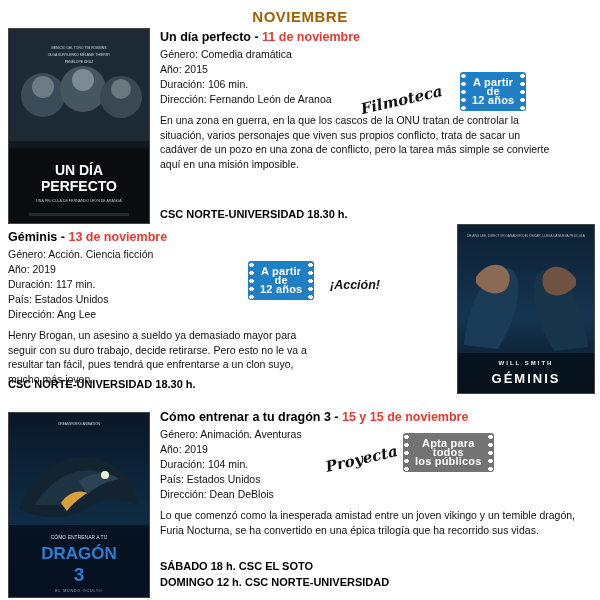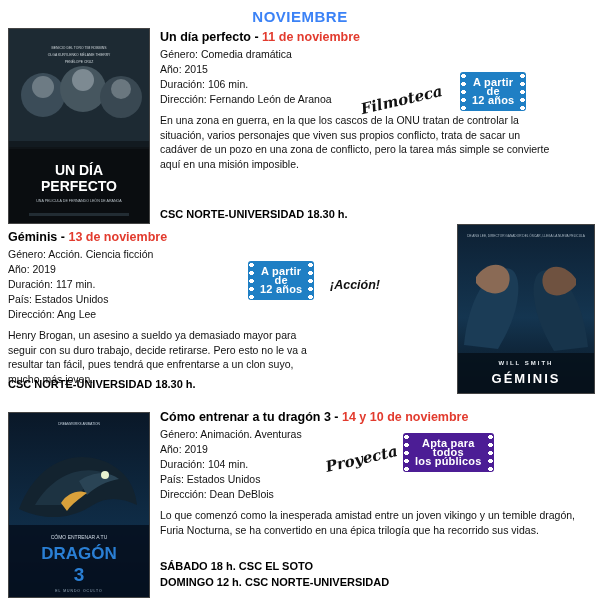--- a/index.html
+++ b/index.html
@@ -20,21 +20,21 @@
     width: 600px;
     height: 600px;
     position: relative;
   }
   .title {
     text-align: center;
     font-weight: bold;
     font-size: 15px;
     letter-spacing: 0.5px;
     padding-top: 8px;
-    color: #3b82f6;
+    color: #a16207;
   }
 
   
   .film {
     position: absolute;
     width: 600px;
   }
   .poster {
     position: absolute;
     overflow: hidden;
@@ -94,21 +94,21 @@
     width: 7px;
     background-image:
       radial-gradient(circle at 50% 50%, #ffffff 2.1px, rgba(255,255,255,0) 2.3px);
     background-size: 7px 8px;
     background-repeat: repeat-y;
   }
   .ticket::before { left: 0; }
   .ticket::after { right: 0; }
 
   .ticket-green {
-    background: #4c1d95;
+    background: #737373;
   }
 
   .script {
     position: absolute;
     font-family: "DejaVu Serif", serif;
     font-style: italic;
     font-weight: bold;
     font-size: 15px;
     color: #111;
     transform: rotate(-13deg);
@@ -251,21 +251,21 @@
         <rect x="0" y="112" width="140" height="72" fill="#061120" opacity="0.9"></rect>
         <text x="70" y="126" fill="#cfdae5" font-size="5" text-anchor="middle" font-family="Liberation Sans, sans-serif">CÓMO ENTRENAR A TU</text>
         <text x="70" y="146" fill="#2a7fd4" font-size="17" font-weight="bold" text-anchor="middle" font-family="Liberation Sans, sans-serif">DRAGÓN</text>
         <text x="70" y="168" fill="#2a7fd4" font-size="19" font-weight="bold" text-anchor="middle" font-family="Liberation Sans, sans-serif">3</text>
         <text x="70" y="179" fill="#9fb3c4" font-size="3.4" text-anchor="middle" letter-spacing="1" font-family="Liberation Sans, sans-serif">EL MUNDO OCULTO</text>
       </svg>
     </div>
 
     <div class="info" style="left:160px; top:2px; width:420px;">
       <div class="film-title">
-        <span>Cómo entrenar a tu dragón 3</span><span> - </span><span class="date">14 y 10 de noviembre</span>
+        <span>Cómo entrenar a tu dragón 3</span><span> - </span><span class="date">15 y 15 de noviembre</span>
       </div>
       <div class="meta">
         <div><span>Género:</span> <span>Animación. Aventuras</span></div>
         <div><span>Año:</span> <span>2019</span></div>
         <div><span>Duración:</span> <span>104 min.</span></div>
         <div><span>País:</span> <span>Estados Unidos</span></div>
         <div><span>Dirección:</span> <span>Dean DeBlois</span></div>
       </div>
       <div class="synopsis" style="width:420px;">Lo que comenzó como la inesperada amistad entre un joven vikingo y un temible dragón, Furia Nocturna, se ha convertido en una épica trilogía que ha recorrido sus vidas.</div>
     </div>

